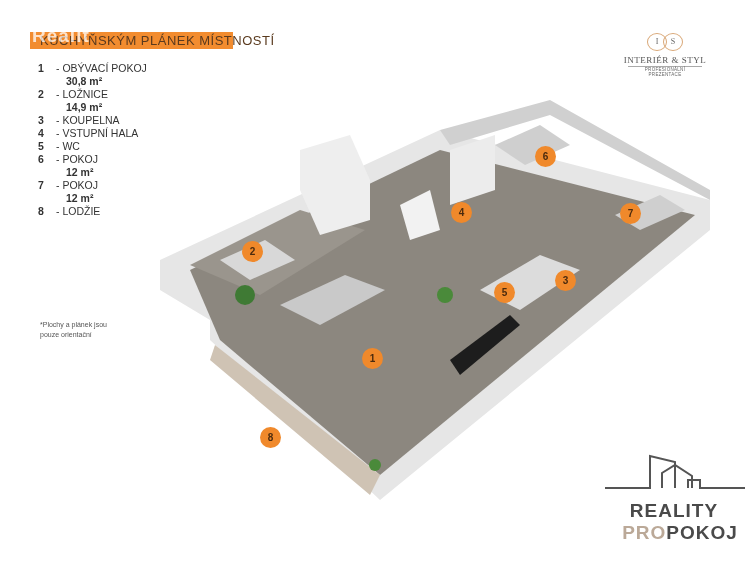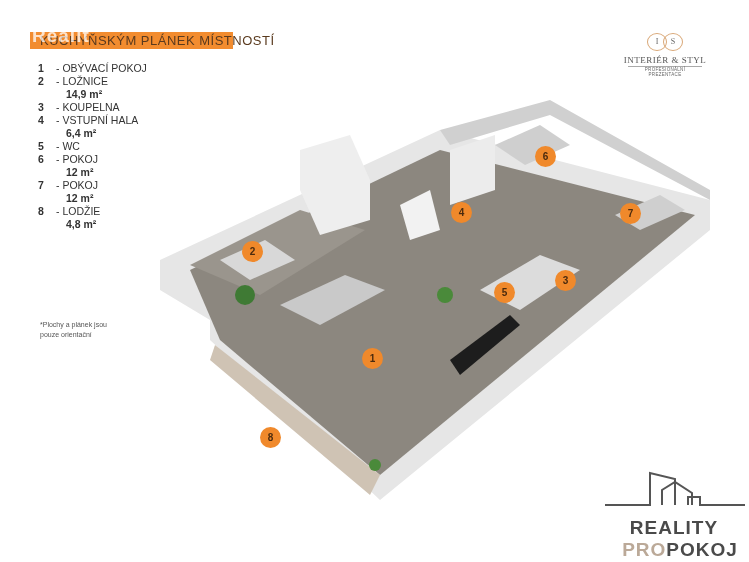--- a/index.html
+++ b/index.html
@@ -12,21 +12,21 @@
   .legend .num { width:18px; font-weight:bold; }
   .legend .lbl { }
   .legend .area { padding-left:28px; font-weight:bold; }
   .legend .item { margin-bottom:0px; }
   .note { position:absolute; left:40px; top:320px; font-size:7px; line-height:10px; color:#555; width:75px; }
   .is-logo { position:absolute; left:620px; top:33px; width:90px; text-align:center; }
   .is-logo .mono { width:40px; height:18px; margin:0 auto; position:relative; }
   .is-logo .mono .c { position:absolute; width:18px; height:16px; border:1px solid #d9a878; border-radius:50%; font-size:8px; line-height:16px; color:#666; font-family:"Liberation Serif", serif; }
   .is-logo .name { font-family:"Liberation Serif", serif; font-size:9px; color:#555; letter-spacing:0.5px; margin-top:4px; }
   .is-logo .sub { font-size:4.5px; color:#666; border-top:1px solid #aaa; margin:1px 8px 0; letter-spacing:0.3px; }
-  .rp-logo { position:absolute; left:600px; top:465px; width:148px; }
+  .rp-logo { position:absolute; left:600px; top:448px; width:148px; }
   .rp-logo .r1, .rp-logo .r2 { font-weight:bold; font-size:19px; letter-spacing:1px; text-align:center; }
   .rp-logo .r1 { color:#4a4a4a; margin-top:-2px; }
   .rp-logo .r2 { color:#4a4a4a; }
   .rp-logo .r2 .pro { color:#bba998;margin-left:12px; }
   .plan { position:absolute; left:150px; top:90px; width:570px; height:420px; }
   .marker { position:absolute; width:21px; height:21px; border-radius:50%; background:#f0892b; color:#4a2a0e; font-size:10px; font-weight:bold; text-align:center; line-height:21px; }
 </style>
 </head>
 <body>
 
@@ -37,40 +37,40 @@
 
 <div class="legend">
   <div class="item">
     <div class="row">
         <span class="num">1</span>
         <span class="lbl">- OBÝVACÍ POKOJ</span>
       </div>
     <div class="row">
         <span class="num"></span>
       </div>
+    <div class="area">30,8 m²</div>
   </div>
   <div class="item">
     <div class="row">
         <span class="num">2</span>
         <span class="lbl">- LOŽNICE</span>
       </div>
     <div class="area">14,9 m²</div>
   </div>
   <div class="item">
     <div class="row">
         <span class="num">3</span>
         <span class="lbl">- KOUPELNA</span>
       </div>
   </div>
   <div class="item">
     <div class="row">
         <span class="num">4</span>
         <span class="lbl">- VSTUPNÍ HALA</span>
       </div>
-    <div class="area">6,4 m²</div>
   </div>
   <div class="item">
     <div class="row">
         <span class="num">5</span>
         <span class="lbl">- WC</span>
       </div>
   </div>
   <div class="item">
     <div class="row">
         <span class="num">6</span>
@@ -83,21 +83,20 @@
         <span class="num">7</span>
         <span class="lbl">- POKOJ</span>
       </div>
     <div class="area">12 m²</div>
   </div>
   <div class="item">
     <div class="row">
         <span class="num">8</span>
         <span class="lbl">- LODŽIE</span>
       </div>
-    <div class="area">4,8 m²</div>
   </div>
 </div>
 
 <div class="note">*Plochy a plánek jsou pouze orientační</div>
 
 <div class="is-logo">
   <div class="mono">
     <div class="c" style="left:2px;top:0;">I</div>
     <div class="c" style="left:18px;top:0;">S</div>
   </div>

